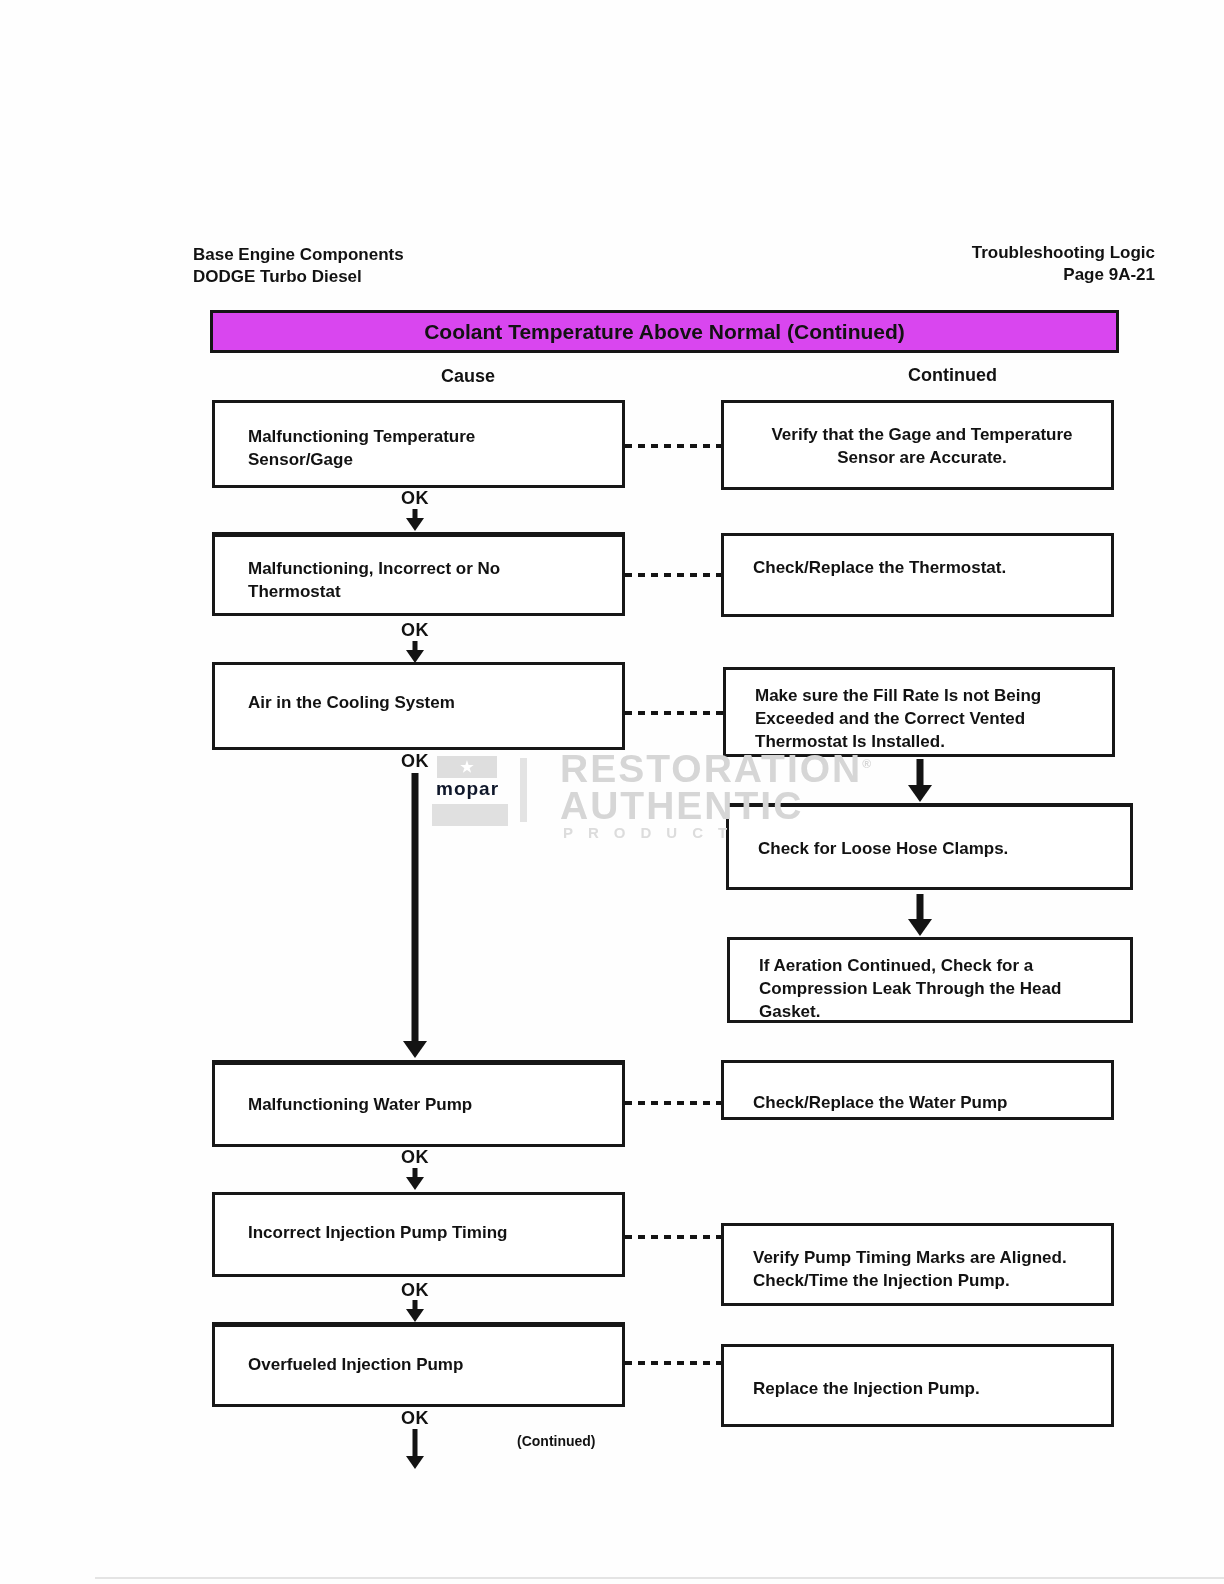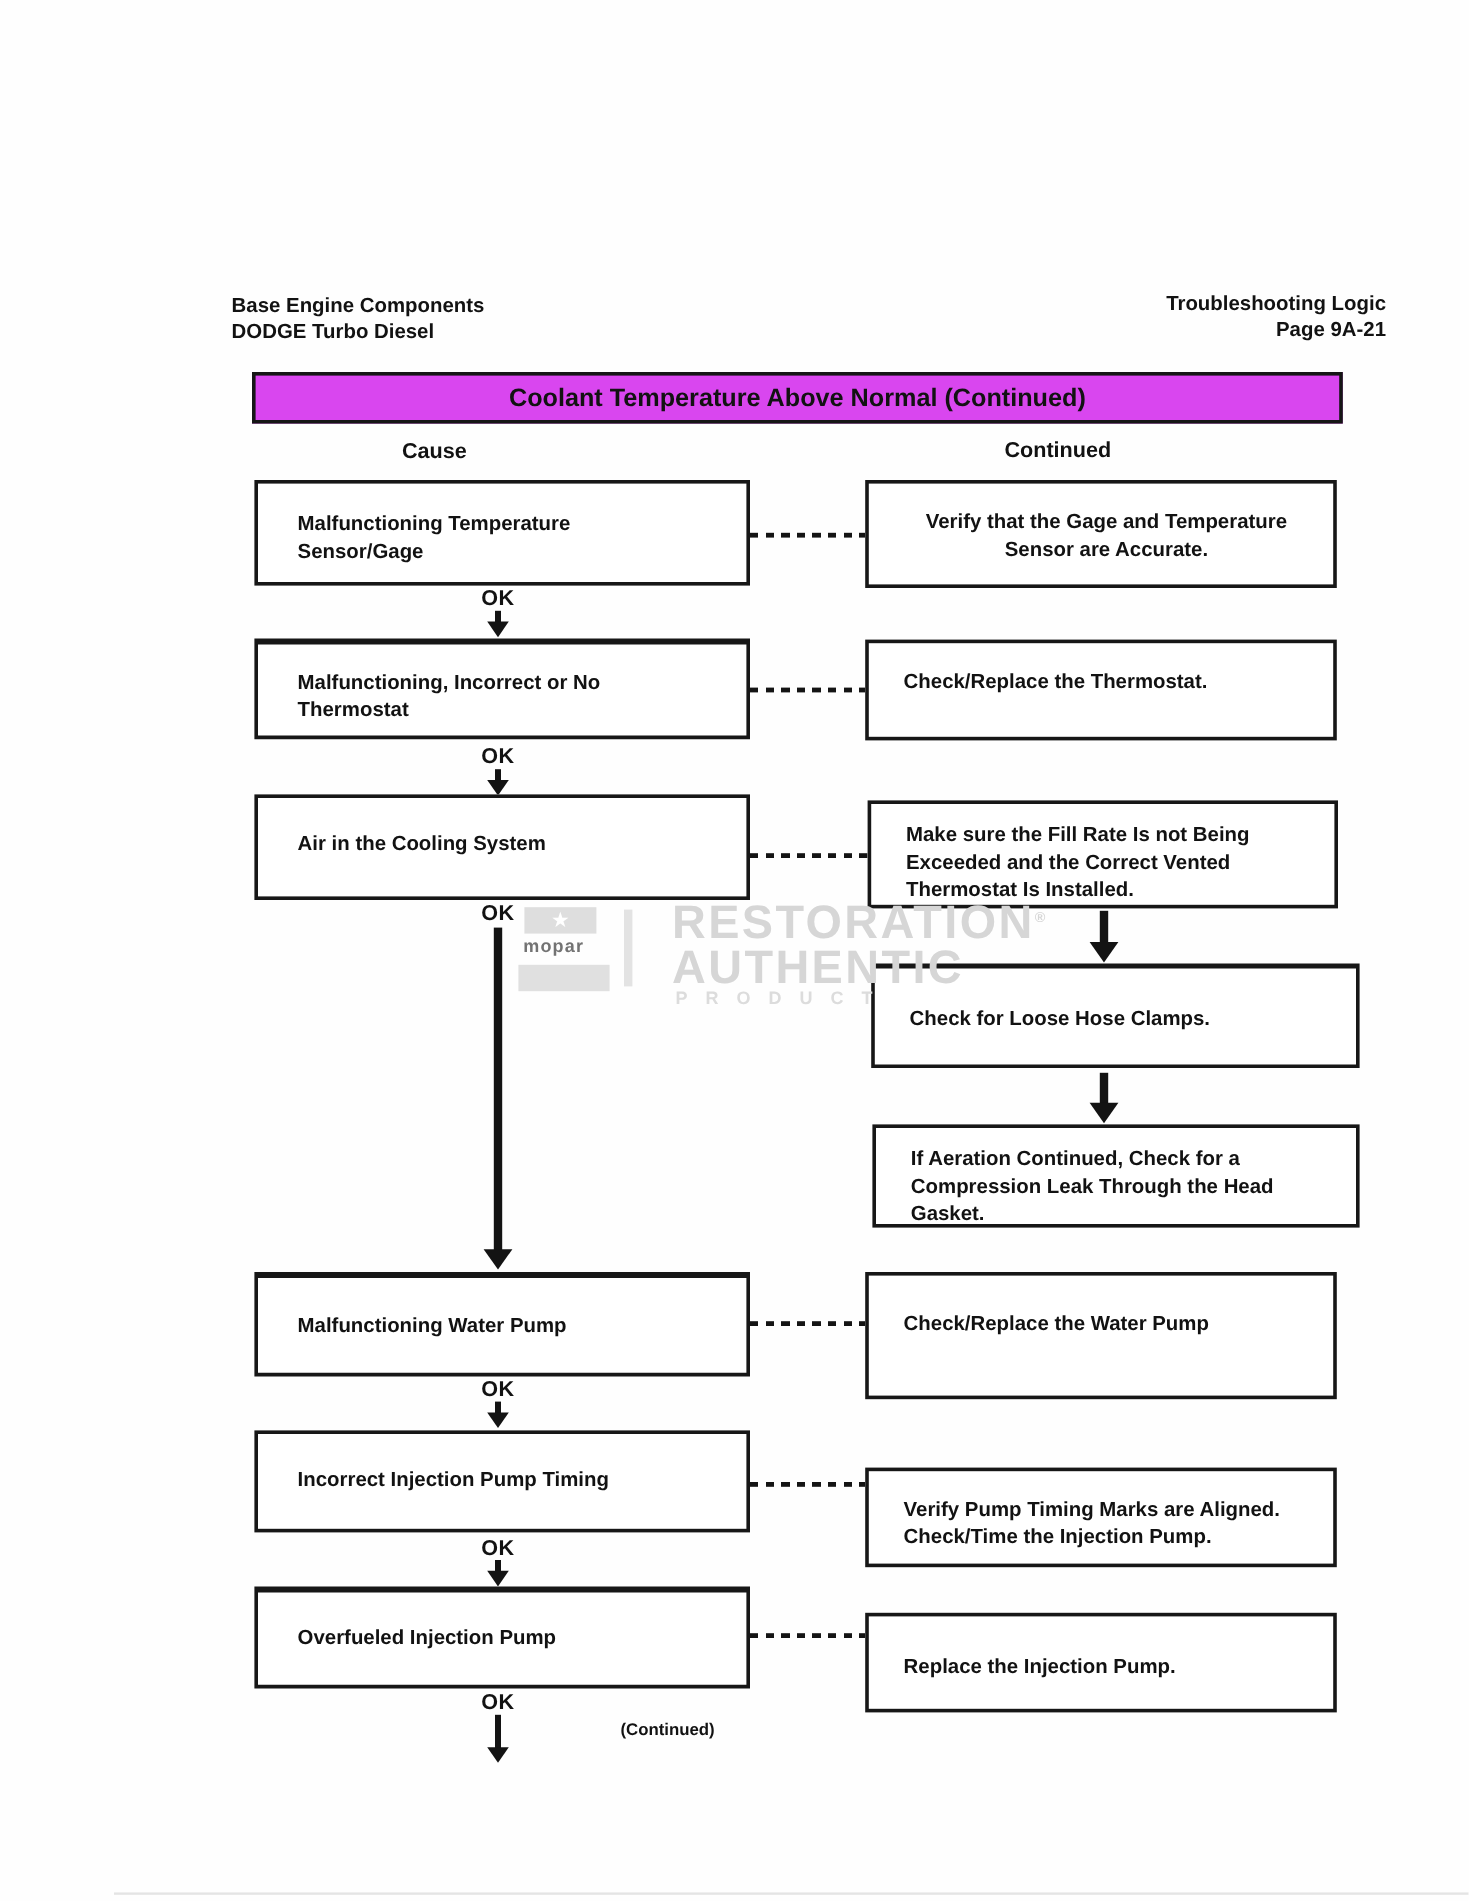--- a/index.html
+++ b/index.html
@@ -8,42 +8,42 @@
     font-family:"Liberation Sans", sans-serif; font-weight:bold; color:#121212;
     overflow:hidden;
   }
   .hdr { position:absolute; font-size:17px; line-height:22px; }
   .titlebox {
     position:absolute; left:210px; top:310px; width:909px; height:43px;
     box-sizing:border-box; border:3px solid #151515; background:#d946ef;
     display:flex; align-items:center; justify-content:center;
     font-size:21px;
   }
-  .collabel { position:absolute; font-size:18px; text-align:left; width:160px; }
+  .collabel { position:absolute; font-size:18px; text-align:right; width:160px; }
   .fbox {
     position:absolute; box-sizing:border-box; border:3px solid #171717; background:#fff;
     font-size:17px; line-height:23px;
   }
   .fbox .t { display:block; }
   .ok { position:absolute; width:60px; text-align:center; font-size:18px; letter-spacing:0.5px; }
   .varrow { position:absolute; width:24px; }
   .varrow .shaft { position:absolute; left:50%; transform:translateX(-50%); top:0; bottom:10px; width:5px; background:#131313; }
   .varrow .head { position:absolute; left:50%; transform:translateX(-50%); bottom:0; width:0; height:0;
     border-left:9px solid transparent; border-right:9px solid transparent; border-top:13px solid #131313; }
   .varrow.big .shaft { width:7px; bottom:14px; }
   .varrow.big .head { border-left-width:12px; border-right-width:12px; border-top-width:17px; }
   .dash { position:absolute; height:4px;
     background:repeating-linear-gradient(90deg,#141414 0 7px,transparent 7px 13px); }
   .continued { position:absolute; font-size:14px; }
   
   .wm { position:absolute; color:#d7d7d7; }
   .wm-badge { position:absolute; left:432px; top:756px; width:76px; }
   .wm-star { margin-left:5px; width:60px; height:22px; background:#dedede;
     display:flex; align-items:center; justify-content:center; color:#ffffff; font-size:15px; }
-  .wm-brand { font-size:15px; letter-spacing:1px; color:#737373; line-height:22px; padding-left:4px; }
+  .wm-brand { font-size:19px; letter-spacing:1px; color:#0f172a; line-height:22px; padding-left:4px; }
   .wm-bar { width:76px; height:22px; background:#e0e0e0; margin-top:4px; }
   .wm-div { position:absolute; left:520px; top:758px; width:7px; height:64px; background:#e3e3e3; }
   .wm-big { position:absolute; left:560px; top:746px; font-size:39px; line-height:37px; letter-spacing:2px; color:#d6d6d6; }
   .wm-reg { font-size:12px; vertical-align:super; letter-spacing:0; }
   .wm-product { position:absolute; left:563px; top:824px; font-size:15px; letter-spacing:15px; color:#dcdcdc; }
   .scanline { position:absolute; left:95px; right:0; top:1577px; height:2px; background:#e4e4e4; }
 </style>
 </head>
 <body>
 
@@ -116,21 +116,21 @@
       <div class="head"></div>
     </div>
   <div class="fbox" style="left:727px; top:937px; width:406px; height:86px; padding:14px 14px 0 29px;">
     <span class="t" style="max-width:345px;">If Aeration Continued, Check for a Compression Leak Through the Head Gasket.</span>
   </div>
 
   <div class="fbox" style="left:212px; top:1060px; width:413px; height:87px; border-top-width:5px; padding:28px 24px 0 33px;">
     <span class="t" style="max-width:330px;">Malfunctioning Water Pump</span>
   </div>
   <div class="dash" style="left:625px; top:1101px; width:96px;"></div>
-  <div class="fbox" style="left:721px; top:1060px; width:393px; height:106px; padding:28px 14px 0 29px;">
+  <div class="fbox" style="left:721px; top:1060px; width:393px; height:60px; padding:28px 14px 0 29px;">
     <span class="t" style="max-width:338px;">Check/Replace the Water Pump</span>
   </div>
   <div class="ok" style="left:385px; top:1147px;">OK</div>
   <div class="varrow" style="left:403px; top:1168px; height:22px;">
       <div class="shaft"></div>
       <div class="head"></div>
     </div>
 
   <div class="fbox" style="left:212px; top:1192px; width:413px; height:85px; padding:26px 24px 0 33px;">
     <span class="t" style="max-width:330px;">Incorrect Injection Pump Timing</span>

